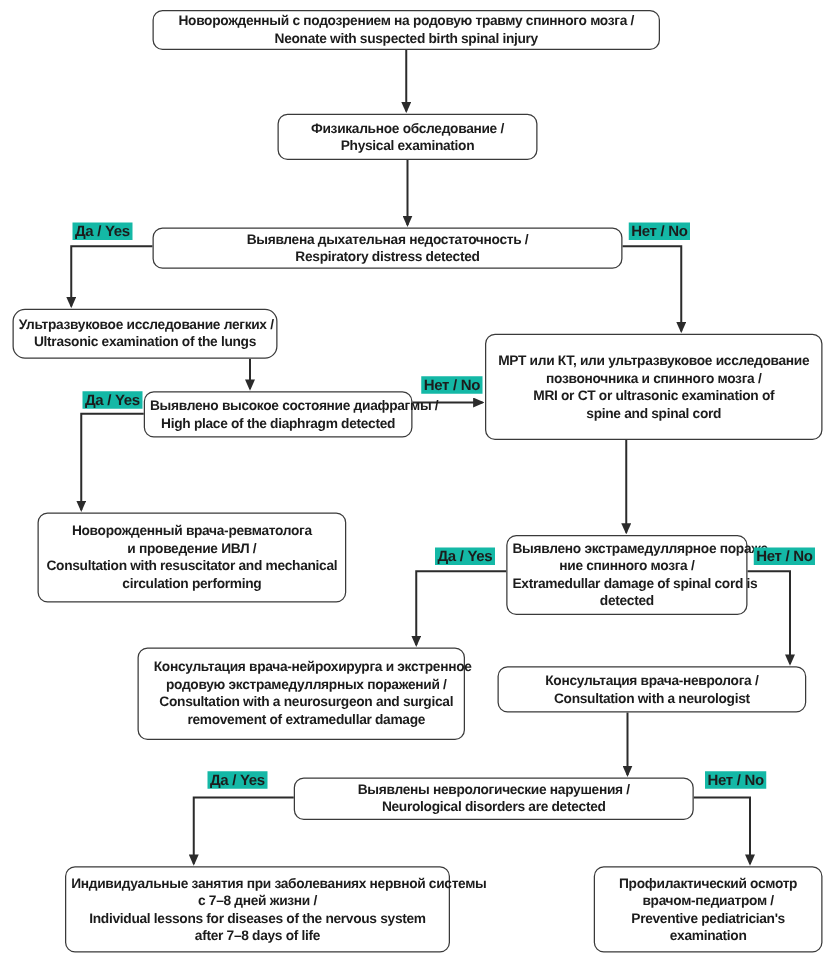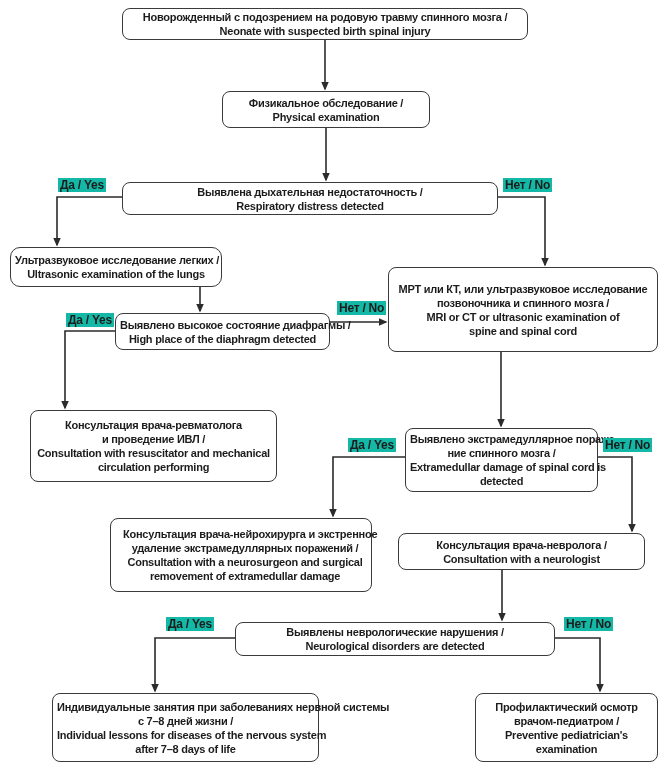--- a/index.html
+++ b/index.html
@@ -38,21 +38,21 @@
   .n-physical     {left:222px;top:91px; width:208px;height:37px;}
   .n-respiratory  {left:122px;top:182px;width:376px;height:33px;}
   .n-lungs        {left:10px; top:247px;width:212px;height:40px;border-radius:10px;}
   .n-mri          {left:388px;top:267px;width:270px;height:85px;}
   .n-diaphragm    {left:115px;top:313px;width:215px;height:37px;}
   .n-resuscitator {left:30px; top:410px;width:247px;height:72px;}
   .n-extramedullar{left:405px;top:428px;width:193px;height:64px;}
   .n-neurosurgeon {left:110px;top:518px;width:262px;height:74px;padding-left:12px;}
   .n-neurologist  {left:398px;top:533px;width:247px;height:37px;}
   .n-disorders    {left:235px;top:622px;width:320px;height:34px;}
-  .n-individual   {left:52px; top:693px;width:267px;height:69px;}
+  .n-individual   {left:52px; top:693px;width:308px;height:69px;}
   .n-preventive   {left:475px;top:693px;width:183px;height:69px;}
   
   .l-yes1{left:58px; top:178px;}
   .l-no1 {left:503px;top:178px;}
   .l-yes2{left:66px; top:313px;}
   .l-no2 {left:337px;top:301px;}
   .l-yes3{left:348px;top:438px;}
   .l-no3 {left:603px;top:438px;}
   .l-yes4{left:166px;top:617px;}
   .l-no4 {left:564px;top:617px;}
@@ -111,36 +111,36 @@
     <span>MRI or CT or ultrasonic examination of</span>
     <span>spine and spinal cord</span>
   </div>
 
   <div class="node n-diaphragm">
     <span>Выявлено высокое состояние диафрагмы /</span>
     <span>High place of the diaphragm detected</span>
   </div>
 
   <div class="node n-resuscitator">
-    <span>Консультация врача-ревматолога</span>
+    <span>Новорожденный врача-ревматолога</span>
     <span>и проведение ИВЛ /</span>
     <span>Consultation with resuscitator and mechanical</span>
     <span>circulation performing</span>
   </div>
 
   <div class="node n-extramedullar">
     <span>Выявлено экстрамедуллярное пораже-</span>
     <span>ние спинного мозга /</span>
     <span>Extramedullar damage of spinal cord is</span>
     <span>detected</span>
   </div>
 
   <div class="node n-neurosurgeon">
     <span>Консультация врача-нейрохирурга и экстренное</span>
-    <span>удаление экстрамедуллярных поражений /</span>
+    <span>родовую экстрамедуллярных поражений /</span>
     <span>Consultation with a neurosurgeon and surgical</span>
     <span>removement of extramedullar damage</span>
   </div>
 
   <div class="node n-neurologist">
     <span>Консультация врача-невролога /</span>
     <span>Consultation with a neurologist</span>
   </div>
 
   <div class="node n-disorders">

